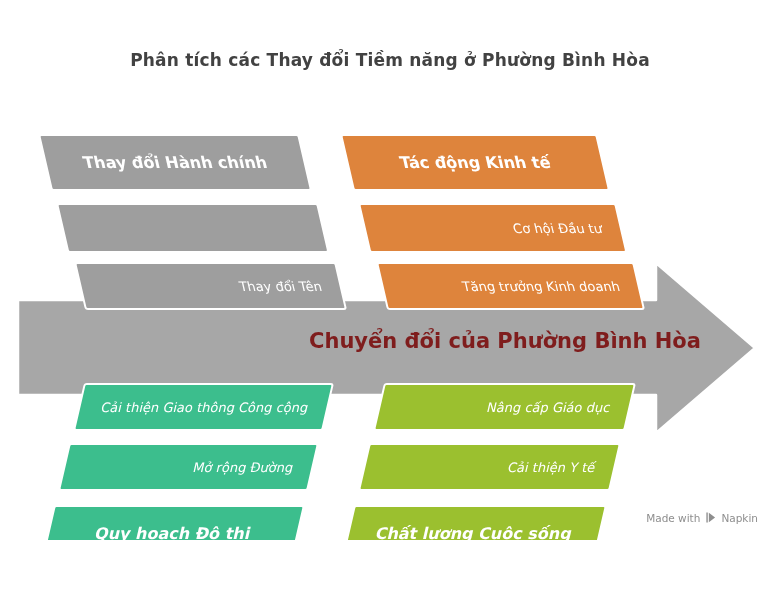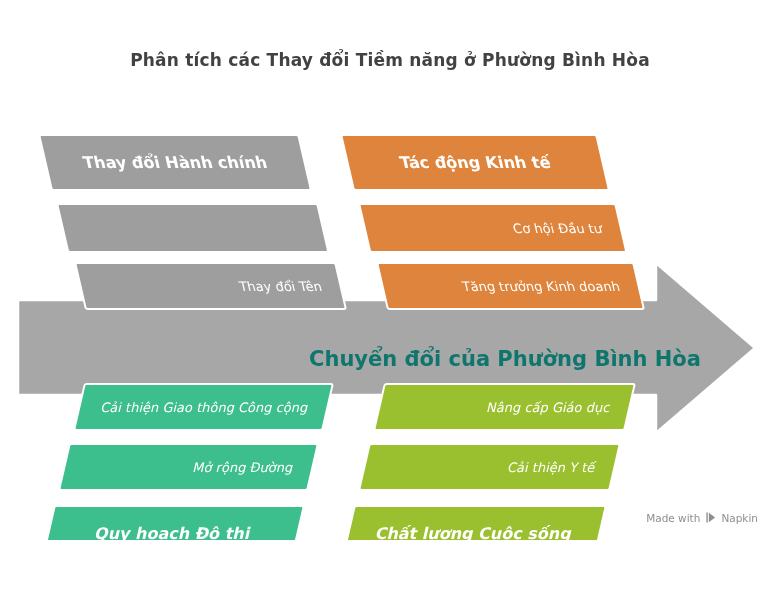--- a/index.html
+++ b/index.html
@@ -11,23 +11,23 @@
     position:absolute;top:50px;left:0;width:780px;margin:0;
     text-align:center;font-size:17px;font-weight:bold;letter-spacing:.2px;
     color:var(--color-title,#424242);
   }
   .arrow-svg{position:absolute;left:0;top:0;width:780px;height:612px;}
   .arrow-svg polygon{
     fill:var(--color-arrow,#A7A7A7);
     stroke:#fff;stroke-width:2.5;stroke-linejoin:round;
   }
   .arrow-label{
-    position:absolute;left:290px;top:344px;width:430px;height:30px;
+    position:absolute;left:290px;top:326px;width:430px;height:30px;
     display:flex;align-items:center;justify-content:center;
-    font-size:21px;font-weight:bold;color:#0f766e;white-space:nowrap;
+    font-size:21px;font-weight:bold;color:#7f1d1d;white-space:nowrap;
   }
   .shape{
     position:absolute;box-sizing:border-box;
     border:2.5px solid #fff;border-radius:3px;
     display:flex;align-items:center;
     color:#fff;white-space:nowrap;
   }
   .shape.up{transform:skewX(13deg);transform-origin:0 0;}
   .shape.down{transform:skewX(-13deg);transform-origin:0 0;}
   .shape.item{justify-content:flex-end;padding-right:18px;font-size:13px;font-weight:500;}

